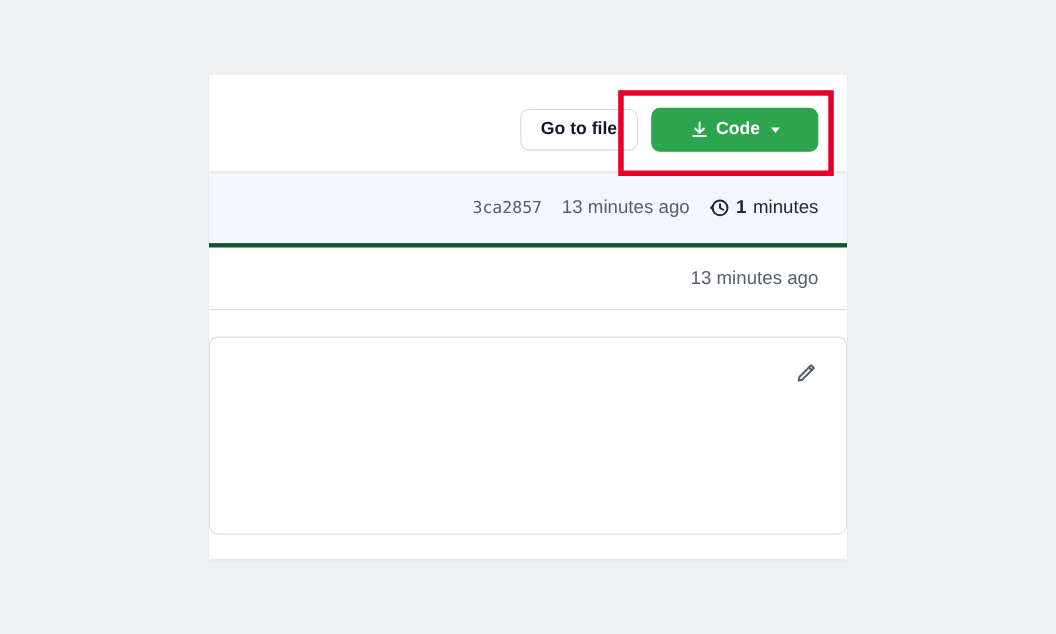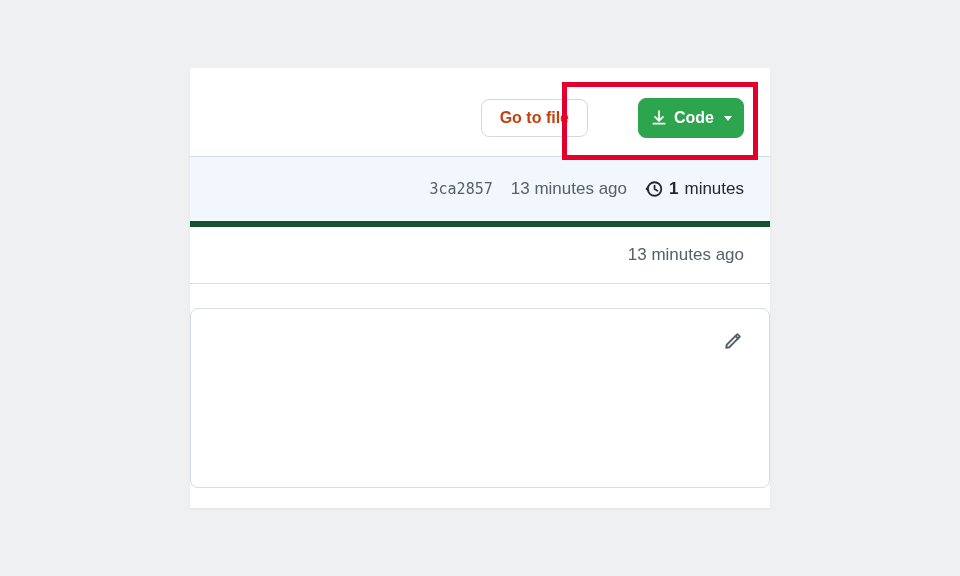--- a/index.html
+++ b/index.html
@@ -26,34 +26,33 @@
     align-items: center;
     gap: 12px;
     padding: 30px 26px 18px 26px;
   }
   .btn {
     display: inline-flex;
     align-items: center;
     gap: 6px;
     border: 1px solid #d6d9dc;
     background: #fff;
-    color: #c2410c;
+    color: #0f172a;
     font-size: 16px;
     font-weight: 600;
     padding: 10px 18px;
     border-radius: 8px;
     cursor: pointer;
     line-height: 1;
   }
   .btn-code {
     background: #2da44e;
     border-color: #2da44e;
     color: #fff;
-    padding: 10px 11px;
-    margin-left: 38px;
+    padding: 10px 34px;
   }
   .btn .caret-down {
     display: inline-block;
     width: 0; height: 0;
     border-left: 5px solid transparent;
     border-right: 5px solid transparent;
     border-top: 6px solid #57606a;
     margin-left: 4px;
   }
   .btn-code .caret-down {
@@ -67,21 +66,21 @@
     border: 5px solid #e4002b;
     top: 14px;
     right: 12px;
     width: 196px;
     height: 78px;
     pointer-events: none;
   }
   .commit-row {
     background: #f1f7fd;
     border-top: 1px solid #d6dde3;
-    border-bottom: 6px solid #14532d;
+    border-bottom: 4px solid #14532d;
     display: flex;
     justify-content: flex-end;
     align-items: center;
     gap: 18px;
     padding: 22px 26px;
     font-size: 17px;
     color: #57606a;
   }
   .hash {
     font-family: ui-monospace, SFMono-Regular, Menlo, monospace;

